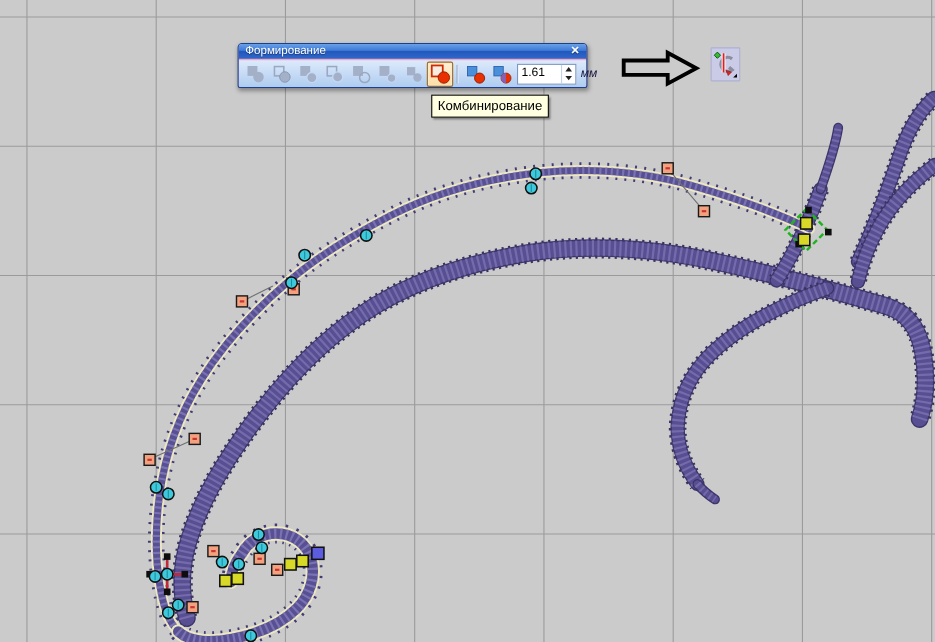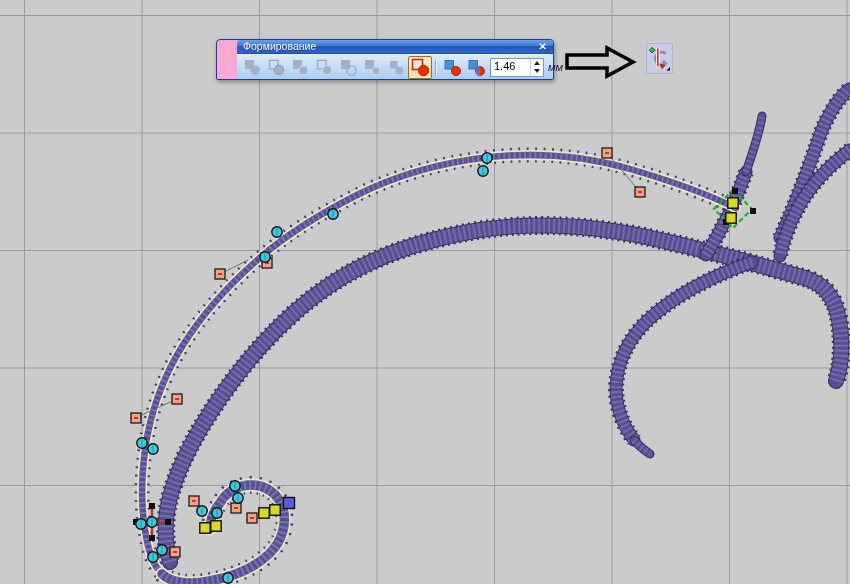--- a/index.html
+++ b/index.html
@@ -7,21 +7,21 @@
     position:relative;width:850px;height:584px;overflow:hidden;
     background:#cbcbcb;font-family:"Liberation Sans",sans-serif;
   }
   #scene{position:absolute;left:0;top:0;}
 
   
   .panel{
     position:absolute;left:216px;top:39px;width:316px;
     border:1px solid #17428f;border-radius:4px 4px 2px 2px;
     box-shadow:1px 2px 4px rgba(0,0,0,.35);
-    background:#f9a8d4;z-index:20;padding-left:20px;
+    background:#f9a8d4;z-index:20;
   }
   .titlebar{
     height:13px;display:flex;align-items:center;justify-content:space-between;
     padding:0 5px 0 6px;border-radius:3px 3px 0 0;
     background:linear-gradient(#6ba0e8,#3d7bd6 45%,#2258bd 50%,#2f66c8);
     border-bottom:1px solid #1c4da6;
   }
   .titlebar .title{color:#fff;font-size:10.5px;line-height:11px;text-shadow:0 1px 1px rgba(0,0,0,.4);}
   .titlebar .close{
     color:#fff;font-size:10px;font-weight:bold;line-height:10px;cursor:default;
@@ -269,34 +269,35 @@
       </div>
       <div class="tb-btn">
         <svg width="19" height="19" viewBox="0 0 19 19">
           <rect x="2" y="2.5" width="8.5" height="8.5" fill="#4a8fd9" stroke="#2a5fa8" stroke-width="0.8"></rect>
           <circle cx="13" cy="13" r="4.6" fill="#e83000" stroke="#8f1a00" stroke-width="0.6"></circle>
           <path d="M13 8.4 A4.6 4.6 0 0 0 13 17.6 Z" fill="#8a5fb0"></path>
         </svg>
       </div>
 
       <div class="num-box">
-        <div class="num-value">1.46</div>
+        <div class="num-value">1.61</div>
         <div class="spinner">
           <div class="spin">
               <span class="tri-up"></span>
             </div>
           <div class="spin">
               <span class="tri-down"></span>
             </div>
         </div>
       </div>
       <span class="unit">мм</span>
     </div>
   </div>
 
+  <div class="tooltip">Комбинирование</div>
 
   <div class="tool-btn">
     <svg width="23" height="27" viewBox="0 0 23 27">
       <path d="M17.5 8.5 A6.3 6.3 0 1 0 17.5 18.5 L14.8 16.2" fill="none" stroke="#8d8d9f" stroke-width="3"></path>
       <line x1="9.8" y1="3.5" x2="9.8" y2="21" stroke="#f2f2f8" stroke-width="3.6"></line>
       <line x1="9.8" y1="3.5" x2="9.8" y2="21" stroke="#e02020" stroke-width="1.6"></line>
       <rect x="2.2" y="3.2" width="4" height="4" transform="rotate(45 4.2 5.2)" fill="#2fbf2f" stroke="#0a500a" stroke-width="0.8"></rect>
       <path d="M12 19 l5 1.5 -3 3.2 z" fill="#e02020" stroke="#7d0f0f" stroke-width="0.5"></path>
       <path d="M18.5 25.5 L22 25.5 L22 22 Z" fill="#000"></path>
     </svg>

